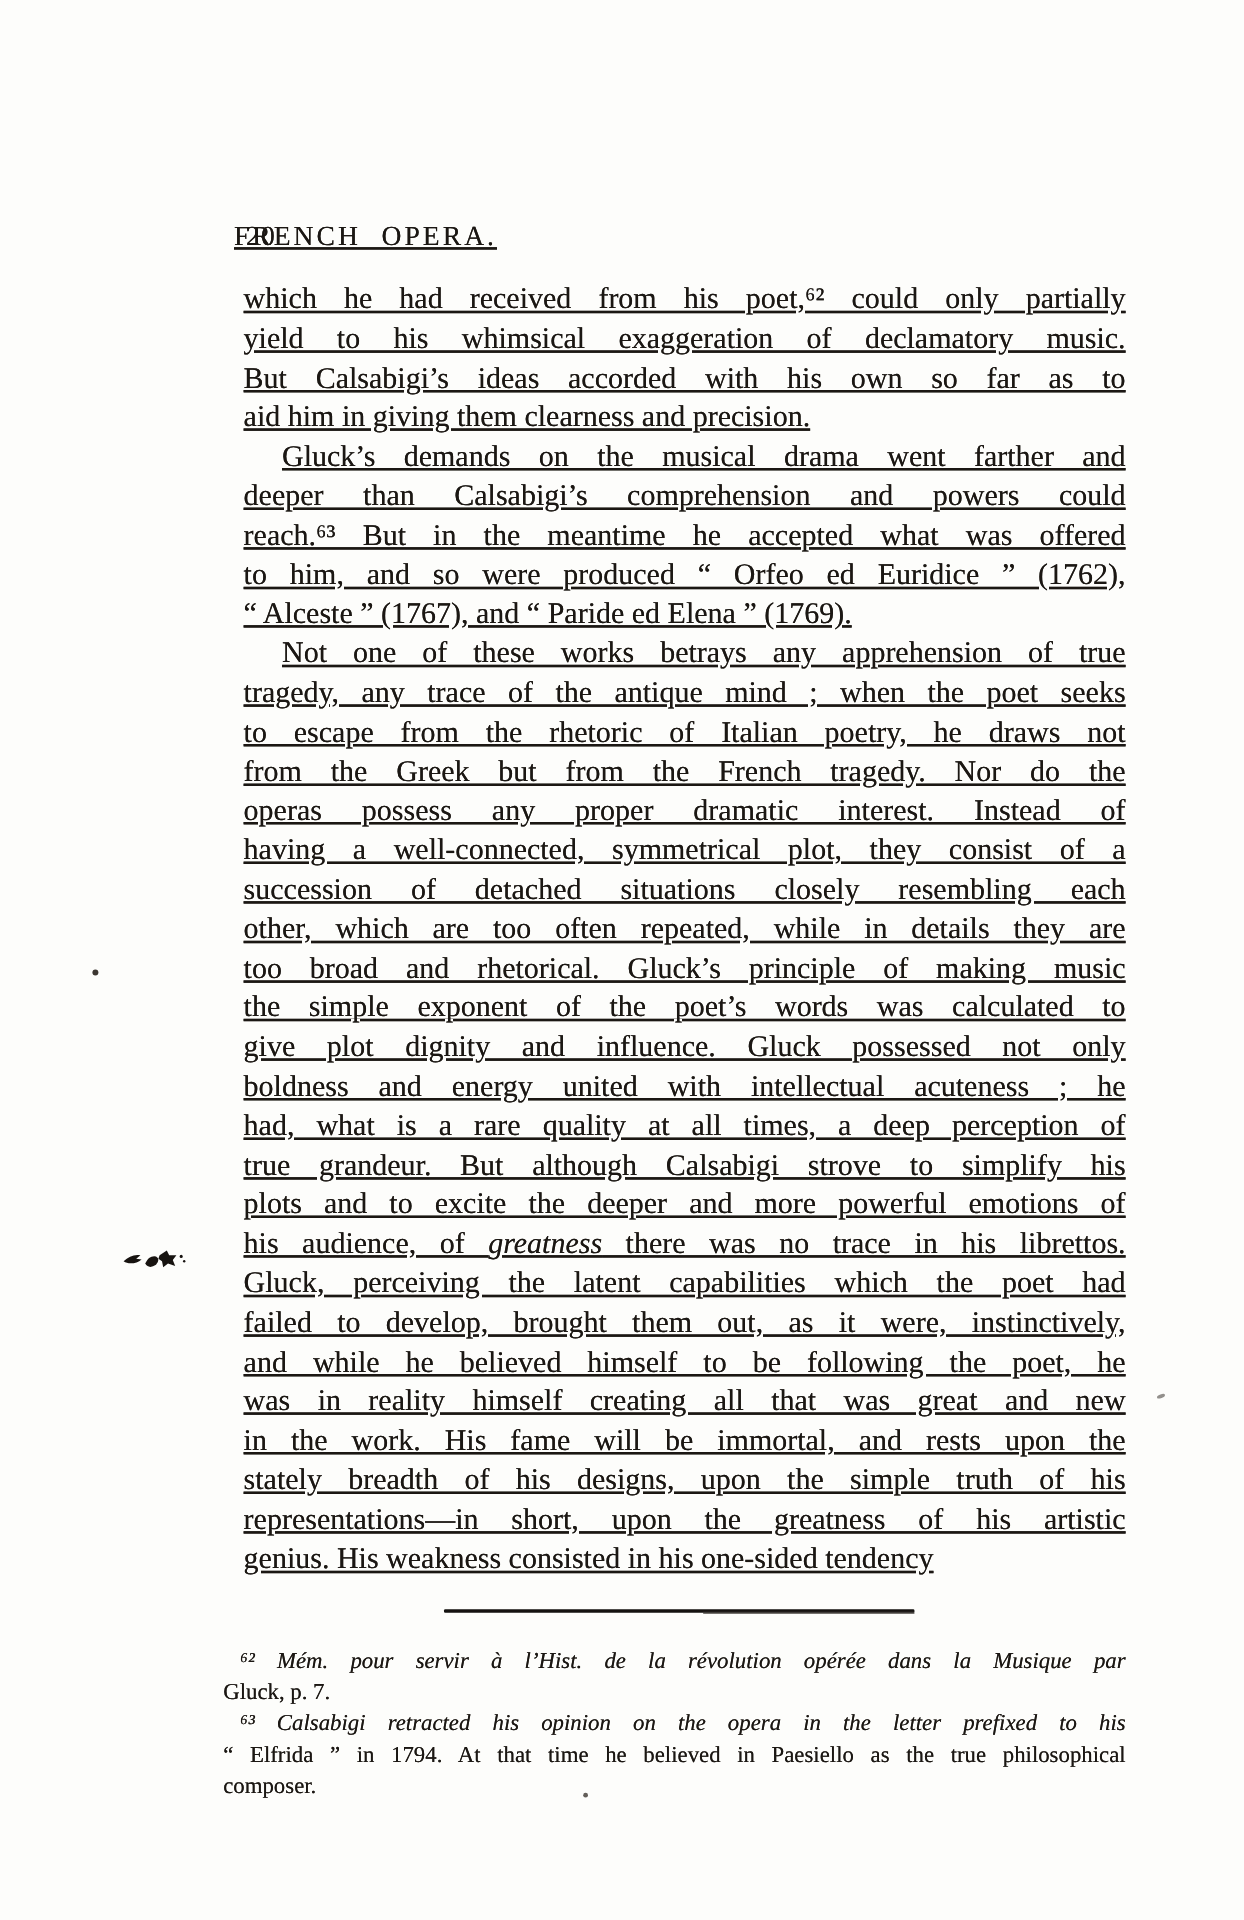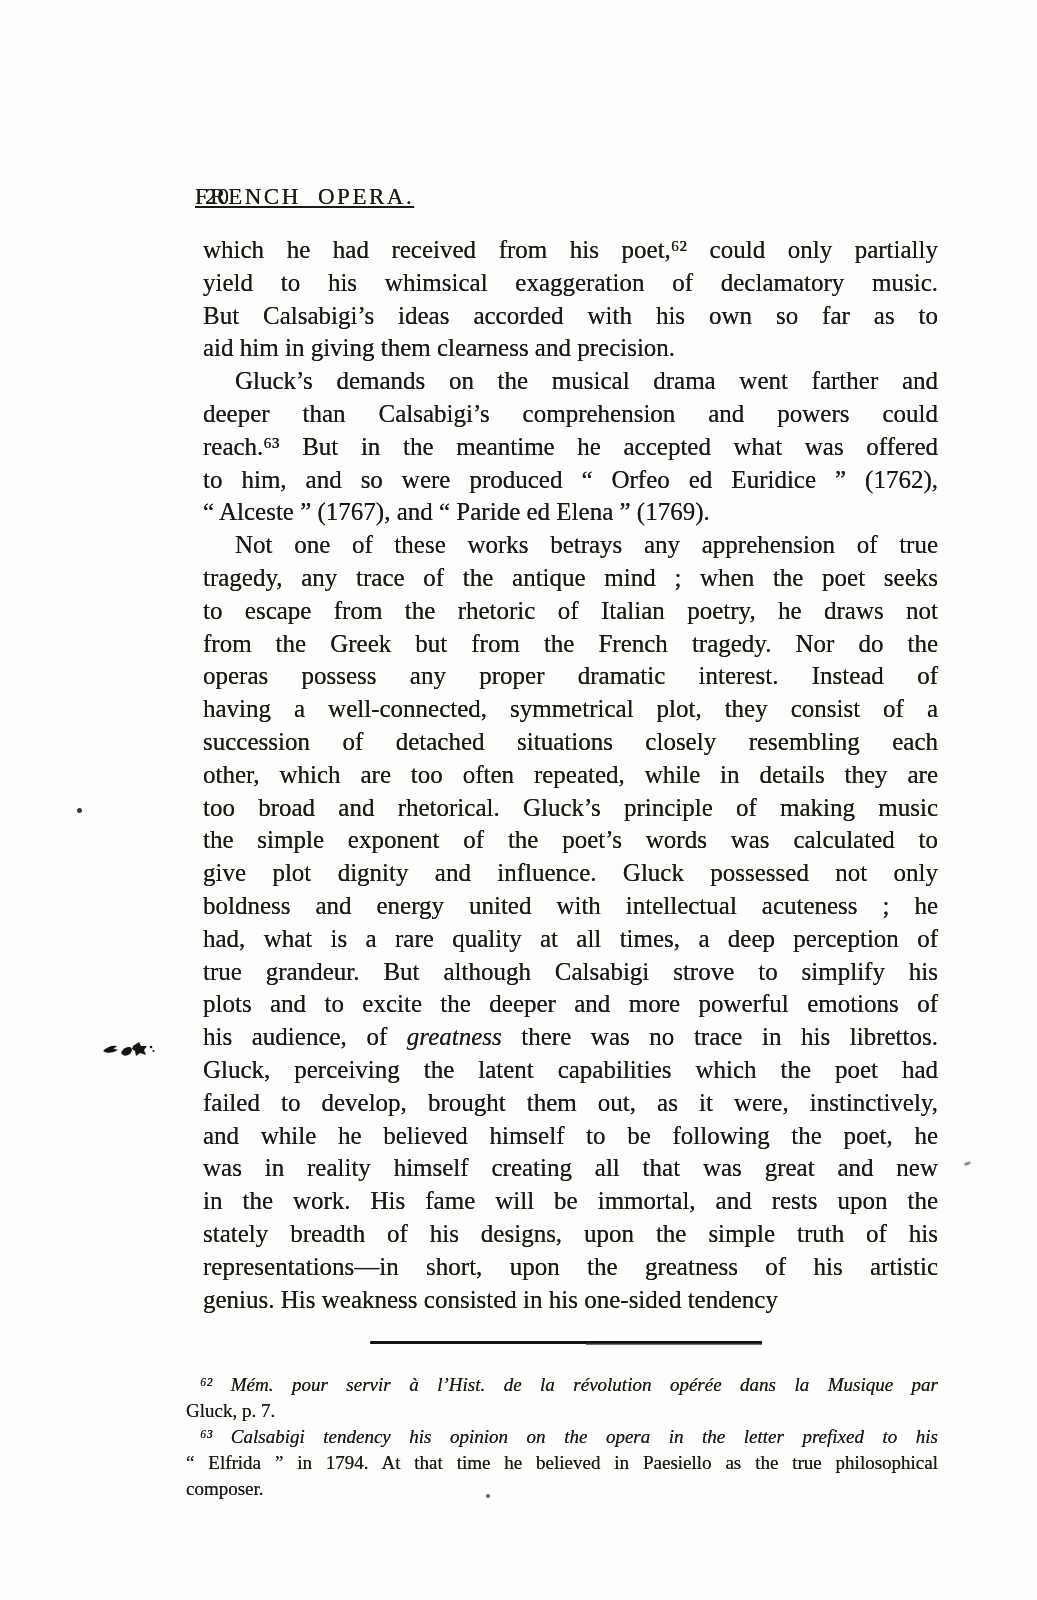--- a/index.html
+++ b/index.html
@@ -22,21 +22,21 @@
     display:block;text-align:left;
     letter-spacing:2.5px;word-spacing:9px;
     transform:translateX(-8px);
   }
   .body{
     position:absolute;left:203px;top:234px;width:735px;
     font-size:25px;
   }
   .line{
     height:32.8px;line-height:32.8px;
-    overflow:visible;white-space:normal;
+    overflow:visible;white-space:normal;text-decoration:underline;
   }
   .just{text-align:justify;text-align-last:justify;}
   .last{text-align:left;}
   .indent{text-indent:32px;}
   .it{font-style:italic;}
   .rule{
     position:absolute;left:370px;top:1341px;width:392px;height:3px;
     background:#151210;border-radius:1px;
   }
   .rule::after{
@@ -116,18 +116,18 @@
 
   <div class="speck speck-a"></div>
   <div class="speck speck-b"></div>
   <div class="speck speck-c"></div>
 
   <div class="rule"></div>
 
   <div class="footnotes">
     <div class="fnline just fn-indent">⁶² Mém. pour servir à l’Hist. de la révolution opérée dans la Musique par</div>
     <div class="fnline last">Gluck, p. 7.</div>
-    <div class="fnline just fn-indent">⁶³ Calsabigi tendency his opinion on the opera in the letter prefixed to his</div>
+    <div class="fnline just fn-indent">⁶³ Calsabigi retracted his opinion on the opera in the letter prefixed to his</div>
     <div class="fnline just">“ Elfrida ” in 1794. At that time he believed in Paesiello as the true philosophical</div>
     <div class="fnline last">composer.</div>
   </div>
 
 </div>
 
 </body></html>

